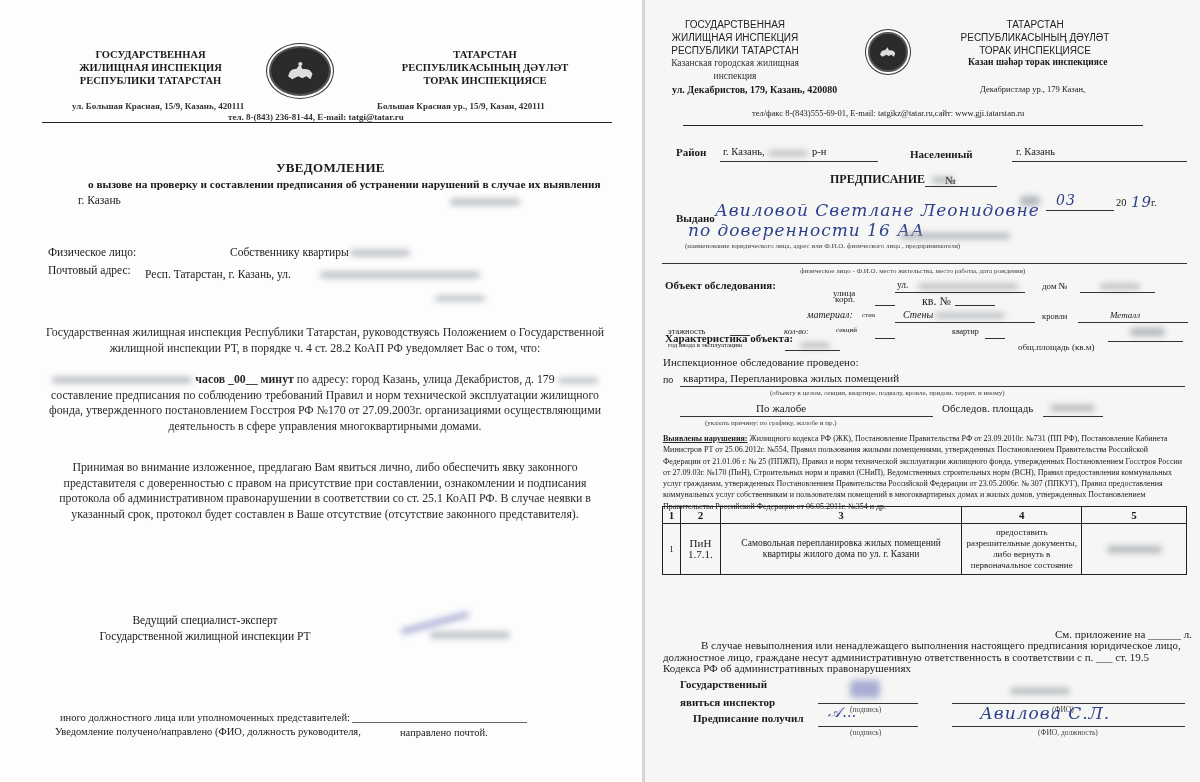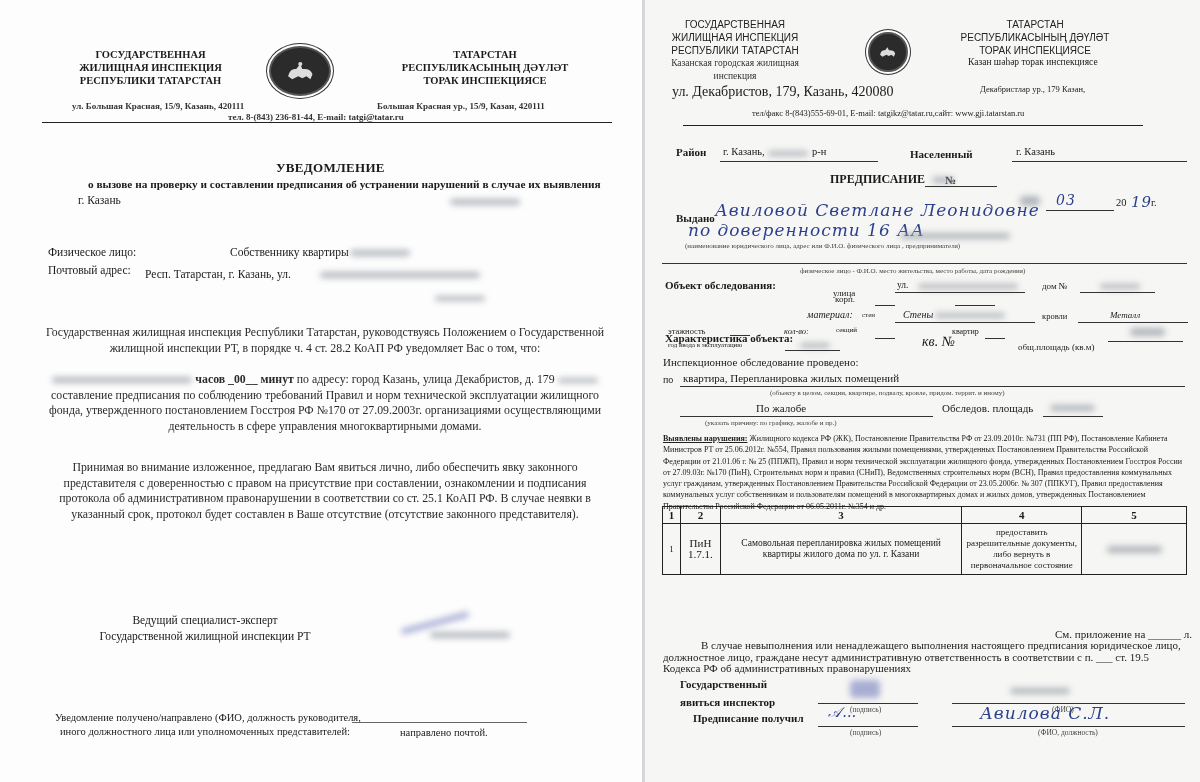--- a/index.html
+++ b/index.html
@@ -102,52 +102,52 @@
   <div class="abs c" style="left:80px;top:612px;width:250px;font-size:11.5px;line-height:16px;">
     <div>Ведущий специалист-эксперт</div>
     <div>Государственной жилищной инспекции РТ</div>
   </div>
   <div class="abs" style="left:370px;top:600px;width:130px;height:60px;">
     <span class="blur" style="position:absolute;left:30px;top:20px;width:70px;height:6px;background:#8f97c8;transform:rotate(-15deg);"></span>
     <span class="blur" style="position:absolute;left:60px;top:32px;width:80px;height:6px;"></span>
   </div>
 
   <div class="abs c small" style="left:55px;top:711px;width:300px;line-height:14px;">
+    <div>иного должностного лица или уполномоченных представителей:</div>
     <div>Уведомление получено/направлено (ФИО, должность руководителя,</div>
-    <div>иного должностного лица или уполномоченных представителей:</div>
   </div>
   <div class="uline" style="left:352px;top:722px;width:175px;border-color:#666;"></div>
   <div class="abs small" style="left:400px;top:727px;">направлено почтой.</div>
 </div>
 
 <div class="page page-right"></div>
 
 <div class="abs r-org" style="left:660px;top:18px;width:150px;">
   <div>ГОСУДАРСТВЕННАЯ</div>
   <div>ЖИЛИЩНАЯ ИНСПЕКЦИЯ</div>
   <div>РЕСПУБЛИКИ ТАТАРСТАН</div>
 </div>
 <div class="abs r-org2" style="left:660px;top:57px;width:150px;">
   <div>Казанская городская жилищная</div>
   <div>инспекция</div>
 </div>
-<div class="abs" style="left:672px;top:84px;font-size:14px;">ул. Декабристов, 179,   Казань,  420080</div>
+<div class="abs" style="left:672px;top:84px;font-size:10px;font-weight:bold;">ул. Декабристов, 179,   Казань,  420080</div>
 
 <div class="logo" style="left:868px;top:32px;width:40px;height:40px;">
   <svg viewBox="0 0 40 30">
       <path d="M8 20 Q10 12 16 13 L20 8 L22 13 Q30 12 32 18 L30 23 L26 20 L22 22 L18 20 L12 23 Z" fill="#ddd"></path>
     </svg>
 </div>
 
 <div class="abs r-org" style="left:960px;top:18px;width:150px;">
   <div>ТАТАРСТАН</div>
   <div>РЕСПУБЛИКАСЫНЫҢ  ДӘҮЛӘТ</div>
   <div>ТОРАК  ИНСПЕКЦИЯСЕ</div>
 </div>
-<div class="abs" style="left:968px;top:57px;font-size:9.5px;">Казан шәһәр торак инспекциясе</div>
+<div class="abs" style="left:968px;top:57px;font-size:9.5px;font-weight:bold;">Казан шәһәр торак инспекциясе</div>
 <div class="abs" style="left:980px;top:84px;font-size:8.5px;">Декабристлар     ур., 179   Казан,</div>
 <div class="abs" style="left:752px;top:108px;font-size:8.5px;">тел/факс 8-(843)555-69-01, E-mail: tatgikz@tatar.ru,сайт: www.gji.tatarstan.ru</div>
 <div class="rule" style="left:683px;top:125px;width:460px;border-top-width:1.5px;"></div>
 
 <div class="abs r-lbl" style="left:676px;top:146px;">Район</div>
 <div class="abs r-txt" style="left:723px;top:146px;">г. Казань,</div>
 <span class="abs blur" style="left:768px;top:151px;width:40px;height:5px;"></span>
 <div class="abs r-txt" style="left:812px;top:146px;">р-н</div>
 <div class="uline" style="left:720px;top:161px;width:158px;"></div>
 <div class="abs r-lbl" style="left:910px;top:148px;">Населенный</div>
@@ -177,21 +177,21 @@
 <div class="abs r-lbl" style="left:665px;top:279px;">Объект обследования:</div>
 <div class="abs" style="left:833px;top:288px;font-size:9px;">улица</div>
 <div class="abs" style="left:897px;top:280px;font-size:9.5px;">ул.</div>
 <span class="abs blur" style="left:918px;top:284px;width:100px;height:5px;"></span>
 <div class="uline" style="left:895px;top:292px;width:130px;"></div>
 <div class="abs" style="left:1042px;top:281px;font-size:9px;">дом №</div>
 <span class="abs blur" style="left:1100px;top:284px;width:40px;height:5px;"></span>
 <div class="uline" style="left:1080px;top:292px;width:75px;"></div>
 <div class="abs" style="left:835px;top:294px;font-size:9px;">корп.</div>
 <div class="uline" style="left:875px;top:305px;width:20px;"></div>
-<div class="abs" style="left:922px;top:294px;font-size:14px;font-style:italic;margin-top:40px;">кв. №</div>
+<div class="abs" style="left:922px;top:294px;font-size:12px;">кв. №</div>
 <div class="uline" style="left:955px;top:305px;width:40px;"></div>
 
 <div class="abs r-lbl" style="left:665px;top:308px;margin-top:24px;">Характеристика объекта:</div>
 <div class="abs" style="left:807px;top:309px;font-size:10px;font-style:italic;">материал:</div>
 <div class="abs" style="left:862px;top:311px;font-size:7px;">стен</div>
 <div class="abs" style="left:903px;top:309px;font-size:10px;font-style:italic;">Стены</div>
 <span class="abs blur" style="left:935px;top:313px;width:70px;height:5px;"></span>
 <div class="uline" style="left:895px;top:322px;width:140px;"></div>
 <div class="abs" style="left:1042px;top:311px;font-size:8.5px;">кровли</div>
 <div class="abs" style="left:1110px;top:310px;font-size:9px;font-style:italic;">Металл</div>

